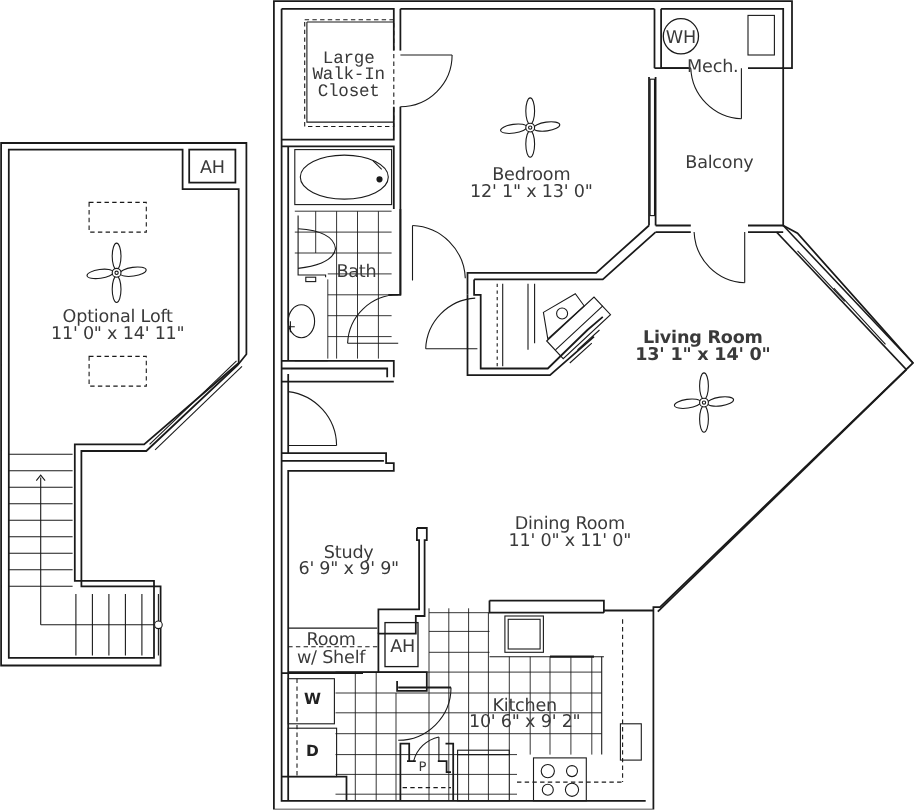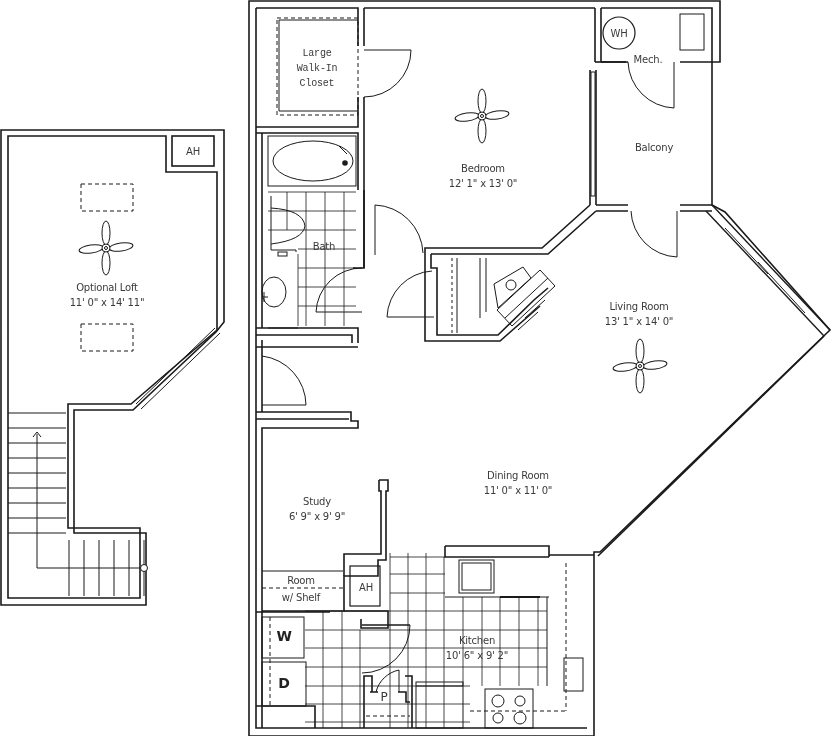--- a/index.html
+++ b/index.html
@@ -1,18 +1,18 @@
 <!DOCTYPE html>
 <html><head>
 <meta charset="utf-8">
 <style>
   html, body { margin: 0; padding: 0; background: #ffffff; }
   body { width: 832px; height: 736px; position: relative; overflow: hidden; font-family: "DejaVu Sans", sans-serif; }
   #plan { position: absolute; left: 0; top: 0; width: 832px; height: 736px; }
-  .lbl { position: absolute; color: #3a3a3a; font-family: "DejaVu Sans", sans-serif; font-size: 10px; line-height: 15px; text-align: center; white-space: nowrap; transform: translateX(-50%); letter-spacing: -0.2px; }
+  .lbl { position: absolute; color: #3a3a3a; font-family: "DejaVu Sans", sans-serif; font-size: 16px; line-height: 15px; text-align: center; white-space: nowrap; transform: translateX(-50%); letter-spacing: -0.2px; }
   .lbl span { display: block; }
   .sm { font-size: 12px; }
   .bold { font-weight: bold; font-size: 14px; color: #222; }
 </style>
 </head>
 <body>
 
 <svg id="plan" viewBox="0 0 832 736" xmlns="http://www.w3.org/2000/svg">
   <g fill="none" stroke="#1a1a1a" stroke-width="1.6" stroke-linejoin="miter">
 
@@ -280,31 +280,31 @@
   <span>Optional Loft</span>
   <span>11' 0" x 14' 11"</span>
 </div>
 
 <div class="lbl" style="left:317px; top:46px;font-family:Liberation Mono, monospace;">
   <span>Large</span>
   <span>Walk-In</span>
   <span>Closet</span>
 </div>
 
-<div class="lbl" style="left:483px; top:151px;margin-top:10px;">
+<div class="lbl" style="left:483px; top:151px;">
   <span>Bedroom</span>
   <span>12' 1" x 13' 0"</span>
 </div>
 
 <div class="lbl" style="left:619px; top:26px;">WH</div>
 <div class="lbl" style="left:648px; top:52px;">Mech.</div>
 <div class="lbl" style="left:654px; top:140px;">Balcony</div>
 <div class="lbl" style="left:324px; top:239px;">Bath</div>
 
-<div class="lbl" style="left:639px; top:299px;">
+<div class="lbl" style="left:639px; top:299px;font-weight:bold;">
   <span>Living Room</span>
   <span>13' 1" x 14' 0"</span>
 </div>
 
 <div class="lbl" style="left:518px; top:468px;">
   <span>Dining Room</span>
   <span>11' 0" x 11' 0"</span>
 </div>
 
 <div class="lbl" style="left:317px; top:494px;">

